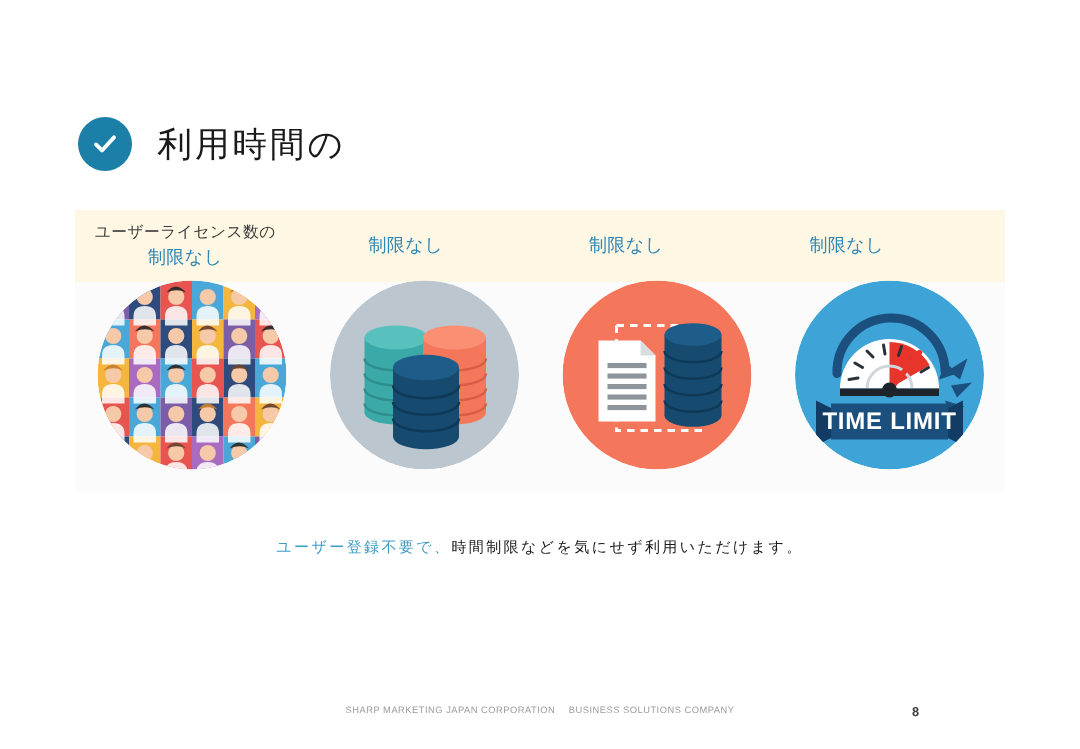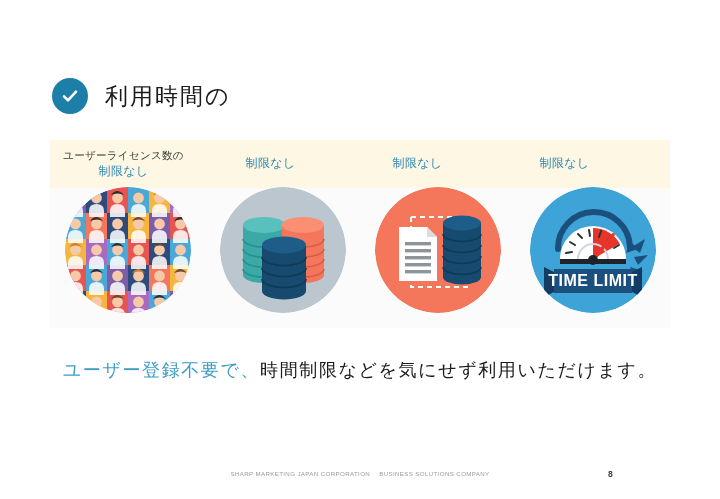--- a/index.html
+++ b/index.html
@@ -108,21 +108,21 @@
   }
   .circle-art svg { display: block; }
 
   
   .caption {
     position: absolute;
     left: 0;
     top: 358px;
     width: 720px;
     text-align: center;
-    font-size: 18px;
+    font-size: 10px;
     letter-spacing: 1.6px;
     white-space: nowrap;
   }
   .caption .accent { color: #3f9cc4; }
   .caption .plain  { color: #1a1a1a; }
 
   
   .footer-text {
     position: absolute;
     left: 0;

